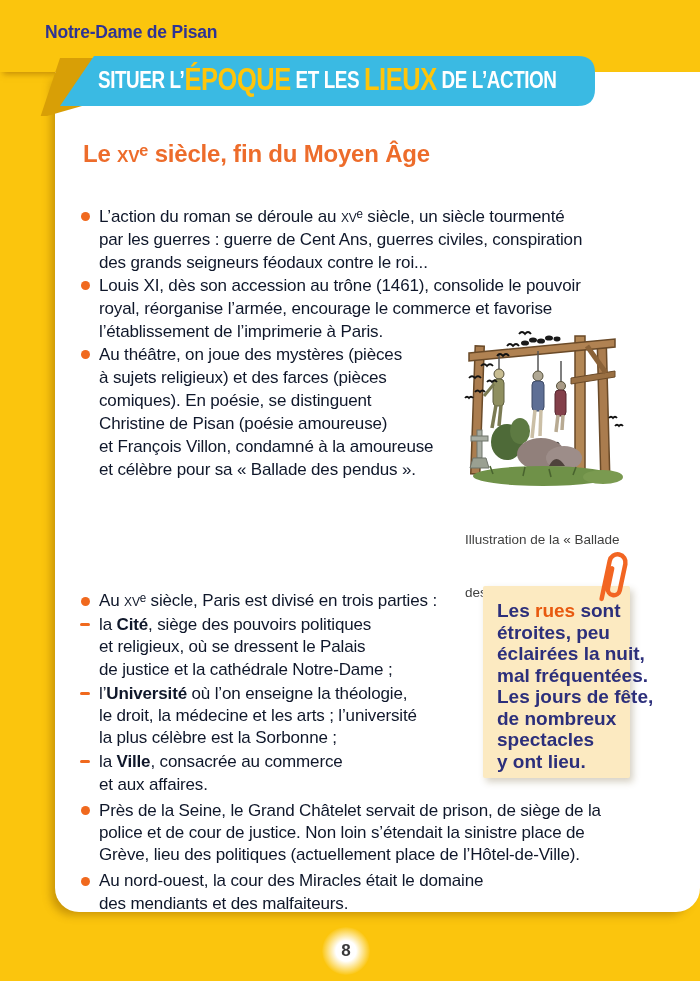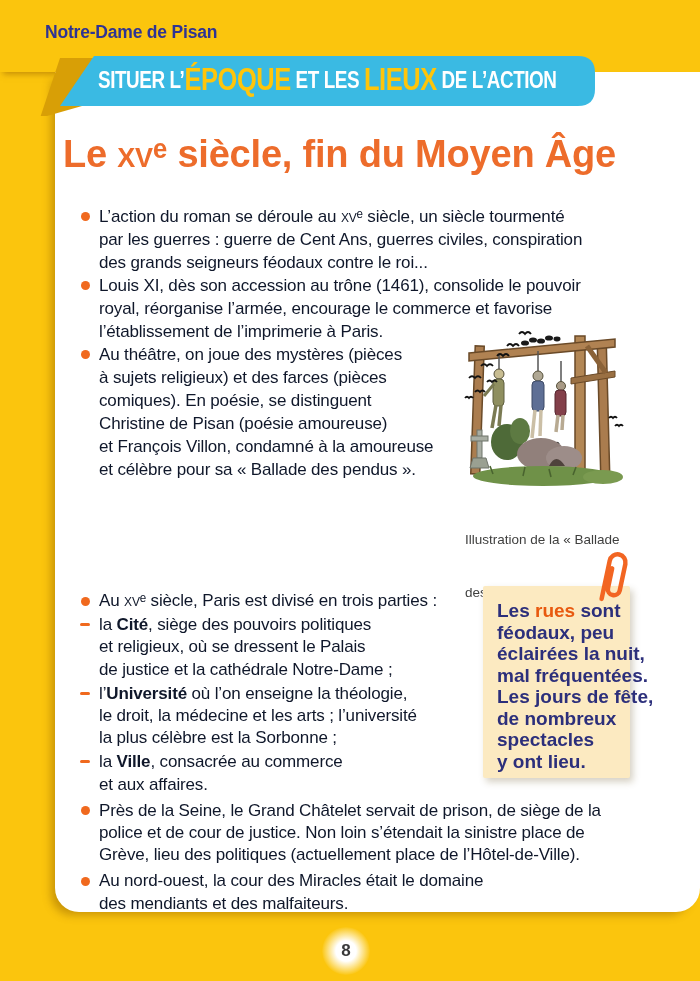--- a/index.html
+++ b/index.html
@@ -25,22 +25,22 @@
   .banner{position:absolute;left:30px;top:46px;width:580px;height:70px;}
   .banner-text{
     position:absolute;left:98px;top:55px;height:50px;width:500px;
     display:flex;align-items:center;white-space:pre;
     transform:scaleX(.82);transform-origin:left center;
   }
   .banner-text .w{font-size:23px;font-weight:700;color:#ffffff;letter-spacing:-.5px;}
   .banner-text .y{font-size:31px;font-weight:700;color:#FFC50A;letter-spacing:-.5px;}
 
   .h-orange{
-    position:absolute;left:8px;color:#ED6C2B;font-weight:600;
-    font-size:38px;letter-spacing:-.2px;line-height:40px;white-space:pre;
+    position:absolute;left:28px;color:#ED6C2B;font-weight:600;
+    font-size:24px;letter-spacing:-.2px;line-height:40px;white-space:pre;
   }
   .sc{font-variant:small-caps;}
 
   .list{position:absolute;left:25px;}
   .li{position:relative;padding-left:19px;}
   .ln{font-size:17px;color:#0f172a;white-space:pre;letter-spacing:-.15px;}
   .list1 .ln{line-height:23px;}
   .list2 .ln{line-height:22.2px;}
   .li+.li{}
   .list2 .li+.li{margin-top:2px;}
@@ -186,21 +186,21 @@
     </svg>
   </div>
   <div class="caption">
     <div>Illustration de la « Ballade</div>
     <div><span>des Pendus » (</span><span class="sc">xixᵉ</span><span> siècle)</span></div>
   </div>
 
 
   <div class="note">
     <div class="nl"><span>Les </span><span class="hl">rues</span><span> sont</span></div>
-    <div class="nl">féodaux, peu</div>
+    <div class="nl">étroites, peu</div>
     <div class="nl">éclairées la nuit,</div>
     <div class="nl">mal fréquentées.</div>
     <div class="nl">Les jours de fête,</div>
     <div class="nl">de nombreux</div>
     <div class="nl">spectacles</div>
     <div class="nl">y ont lieu.</div>
   </div>
   <svg class="paperclip" viewBox="0 0 36 64">
     <path d="M10 54 L10 15 a8 8 0 0 1 16 0 L26 42 a6 6 0 0 1 -12 0 L14 22" fill="none" stroke="#F26522" stroke-width="4.5" stroke-linecap="round" transform="rotate(12 18 32)"></path>
   </svg>

